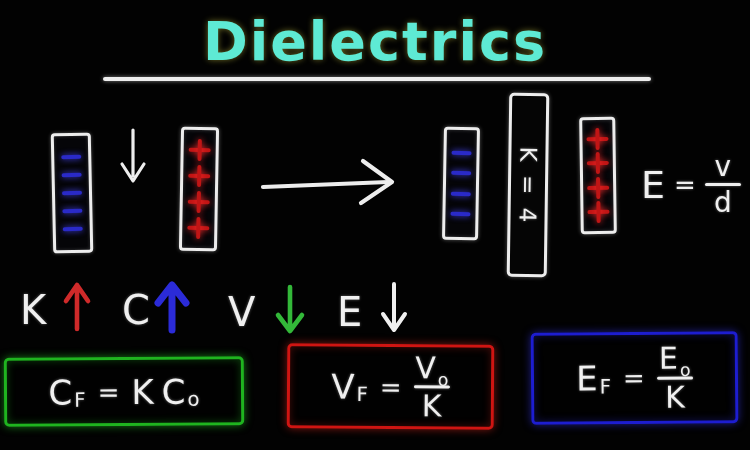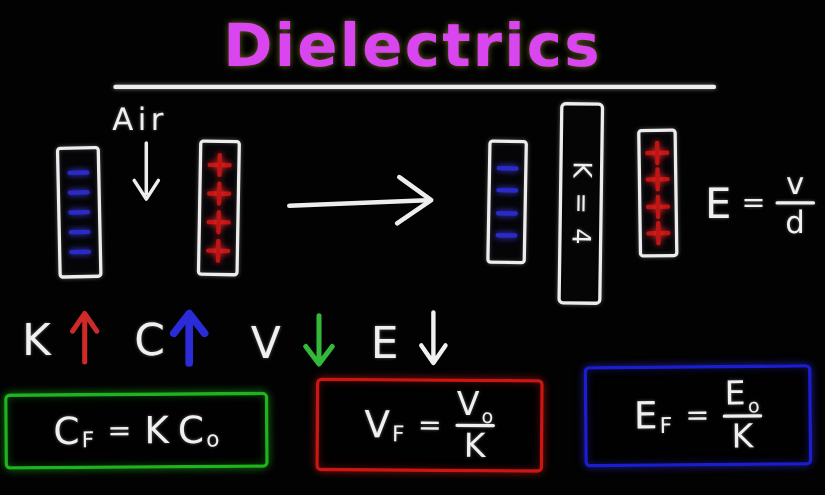--- a/index.html
+++ b/index.html
@@ -7,21 +7,21 @@
   body { font-family:"DejaVu Sans", sans-serif; }
   .canvas {
     position:relative; width:750px; height:450px; overflow:hidden;
     background:#020202; color:#f0f0f0;
   }
 
   
   .title {
     position:absolute; left:0; top:10px; width:100%;
     text-align:center; font-size:54px; font-weight:bold; letter-spacing:2px;
-    color:#d946ef; text-shadow:0 0 6px rgba(233,228,75,.45);
+    color:#5eead4; text-shadow:0 0 6px rgba(233,228,75,.45);
   }
   .title-underline {
     position:absolute; left:103px; top:77px; width:548px; height:4px;
     background:#ededed; border-radius:2px; box-shadow:0 0 4px rgba(255,255,255,.5);
   }
 
   
   .ink { color:#f0f0f0; text-shadow:0 0 3px rgba(255,255,255,.4); }
 
   .air-label { position:absolute; left:102px; top:92px; font-size:28px; letter-spacing:4px; }
@@ -98,21 +98,20 @@
   .frac .fnum, .frac .fden { font-size:30px; line-height:1.05; }
 </style>
 </head>
 <body>
 
 <div class="canvas">
 
   <div class="title">Dielectrics</div>
   <div class="title-underline"></div>
 
-  <div class="air-label ink">Air</div>
   <svg style="left:117px; top:126px;" width="32" height="64" viewBox="0 0 32 64">
     <path d="M16 4 L16 50 M5 38 L16 55 L27 38" stroke="#ededed" stroke-width="3.2"></path>
   </svg>
 
   <div class="plate" style="left:52px; top:133px; width:40px; height:120px; transform:rotate(-1.2deg);">
     <span class="minus"></span>
     <span class="minus"></span>
     <span class="minus"></span>
     <span class="minus"></span>
     <span class="minus"></span>

